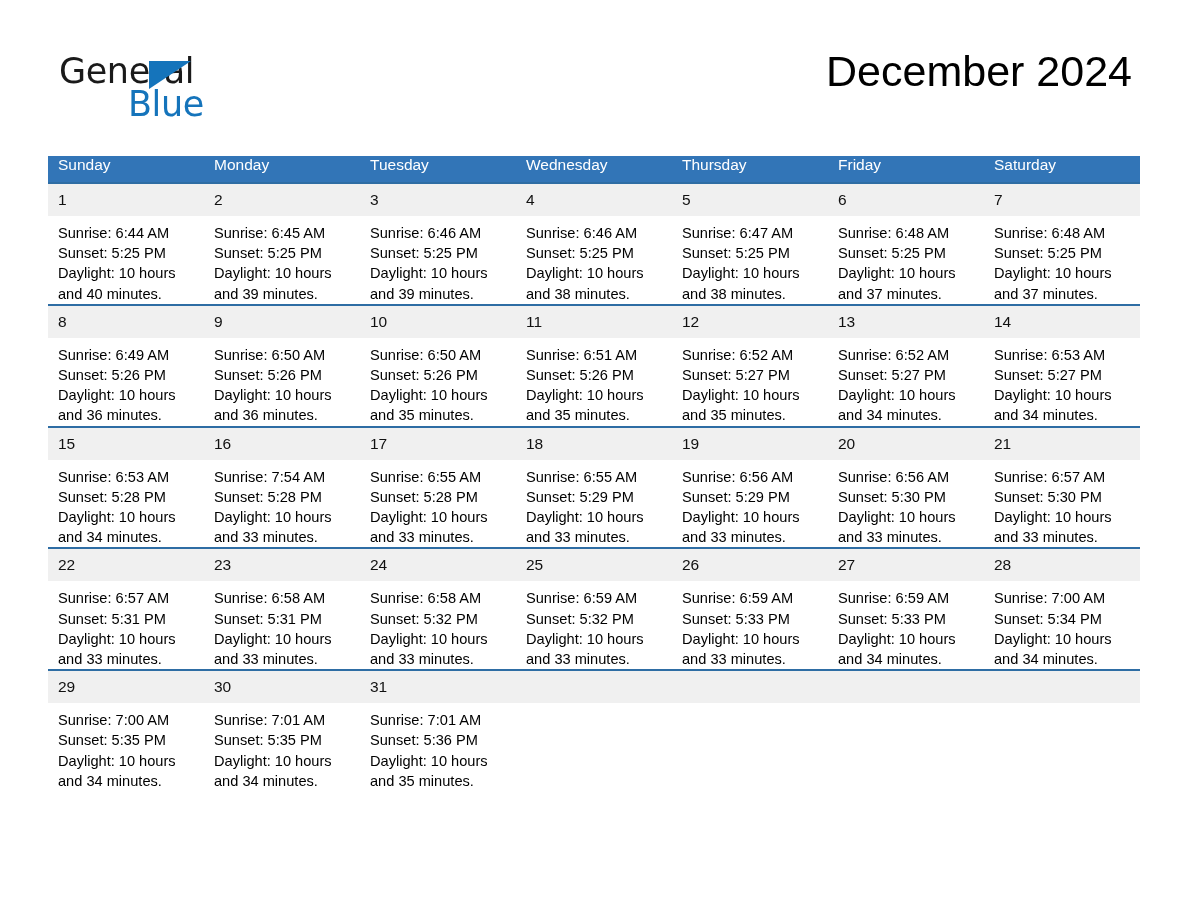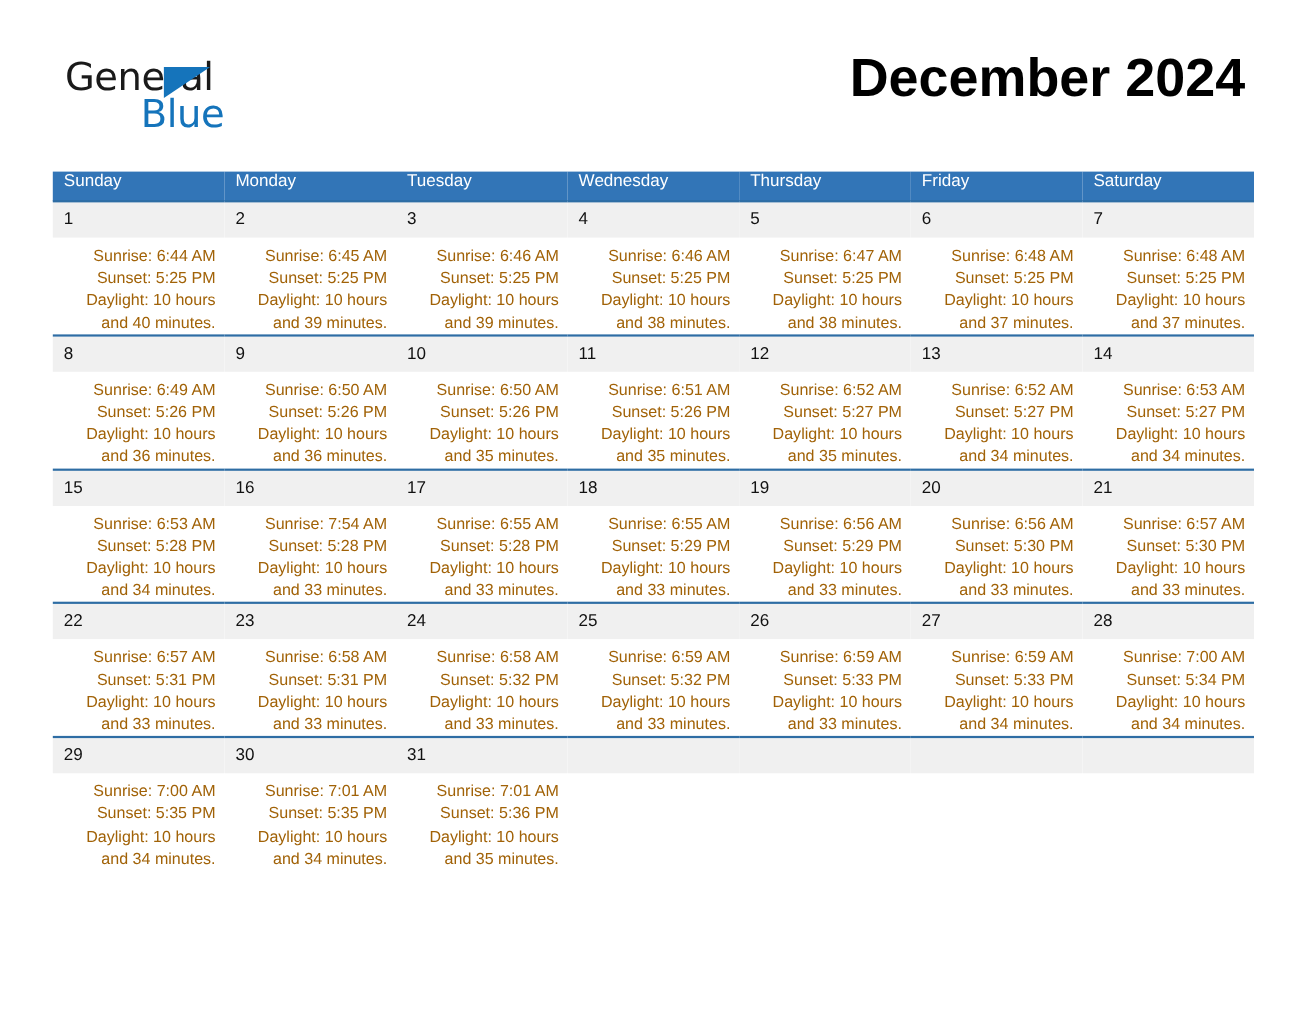--- a/index.html
+++ b/index.html
@@ -68,23 +68,23 @@
     font-weight: 400;
   }
   .title-block {
     position: absolute;
     right: 56px;
     top: 45px;
     text-align: right;
     width: 640px;
   }
   .month-title {
-    font-size: 49px;
+    font-size: 43px;
     line-height: 52px;
-    font-weight: 700;
+    font-weight: 400;
     color: #000000;
     white-space: nowrap;
   }
   .location {
     margin-top: 9px;
     font-size: 25px;
     line-height: 30px;
     font-weight: 400;
     color: #000000;
     white-space: nowrap;
@@ -130,22 +130,21 @@
     color: #111111;
     height: 19px;
   }
   td.daycell.empty .datenum {
     color: transparent;
   }
   .info {
     padding: 7px 8px 0 10px;
     font-size: 14.6px;
     line-height: 20.2px;
-    color: #a16207;
-    text-align: right;
+    color: #000000;
   }
   .info div {
     white-space: nowrap;
   }
 </style>
 </head>
 <body>
 
 <div class="page">
 

